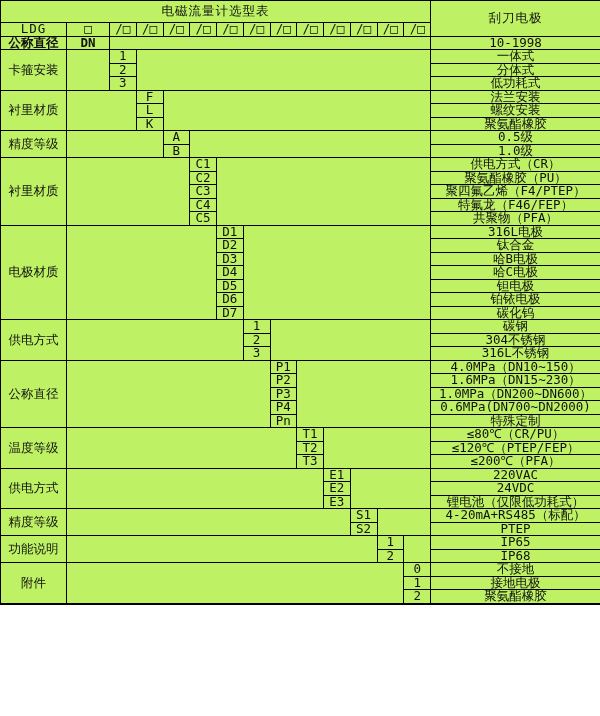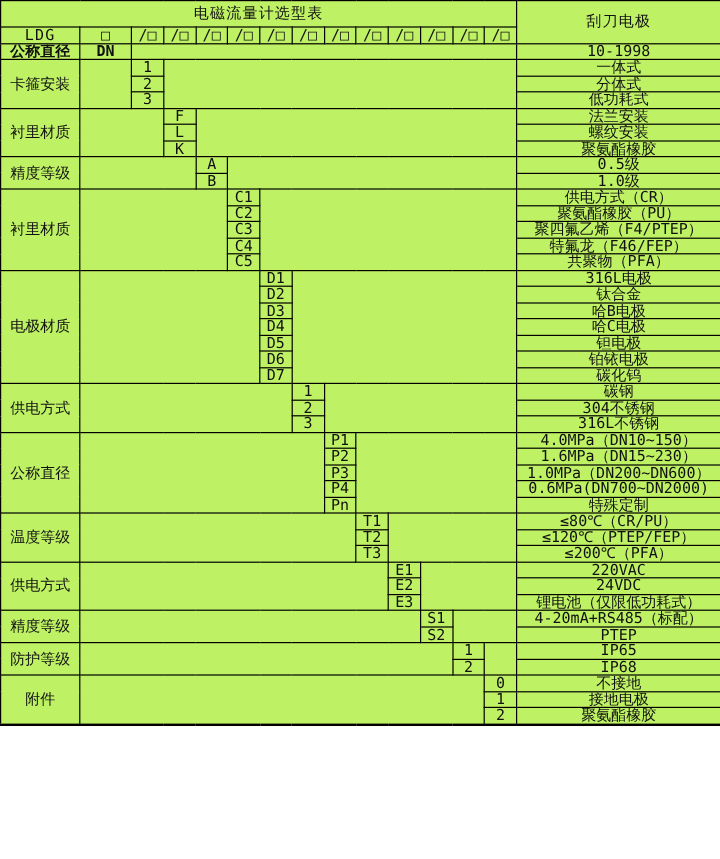--- a/index.html
+++ b/index.html
@@ -276,21 +276,21 @@
         <td rowspan="2" colspan="10"></td>
         <td class="code-cell">S1</td>
         <td rowspan="2" colspan="2"></td>
         <td>4-20mA+RS485（标配）</td>
       </tr>
       <tr>
         <td class="code-cell">S2</td>
         <td>PTEP</td>
       </tr>
       <tr>
-        <td rowspan="2" class="cat">防护等级</td>
+        <td rowspan="2" class="cat">功能说明</td>
         <td rowspan="2" colspan="11"></td>
         <td class="code-cell">1</td>
         <td rowspan="2" colspan="1"></td>
         <td>IP65</td>
       </tr>
       <tr>
         <td class="code-cell">2</td>
         <td>IP68</td>
       </tr>
       <tr>

